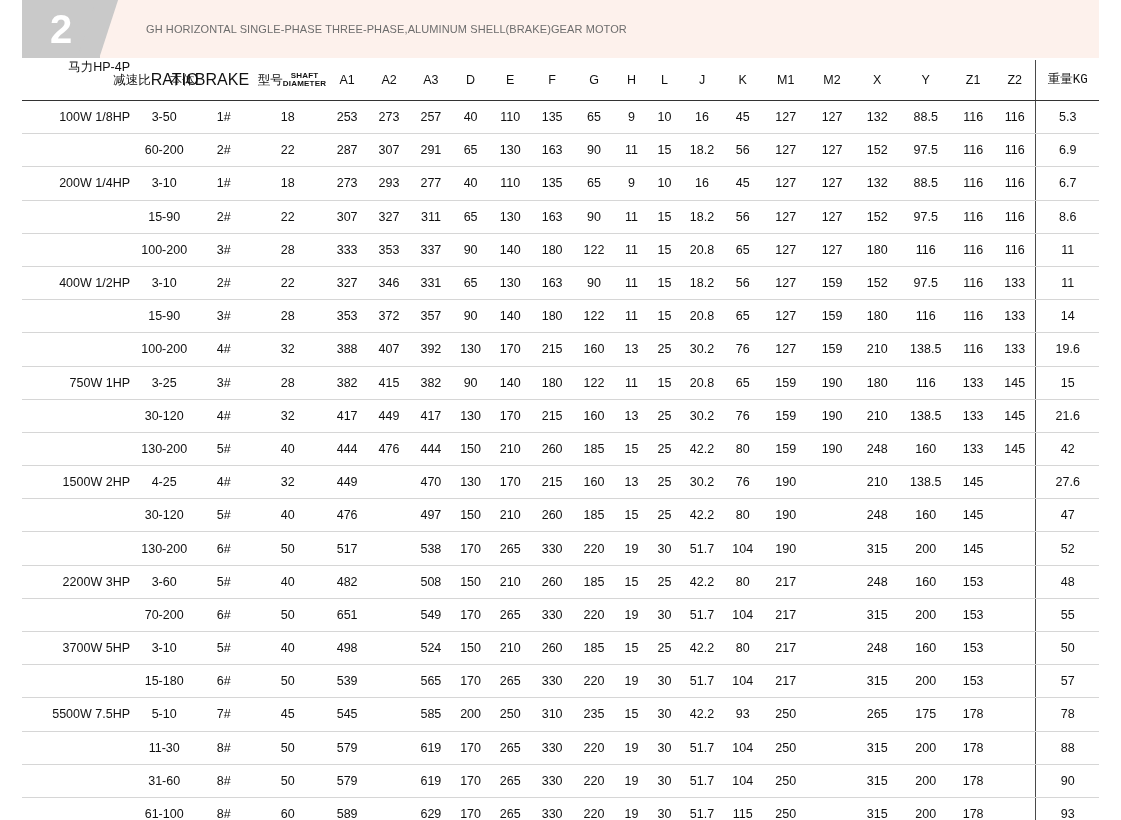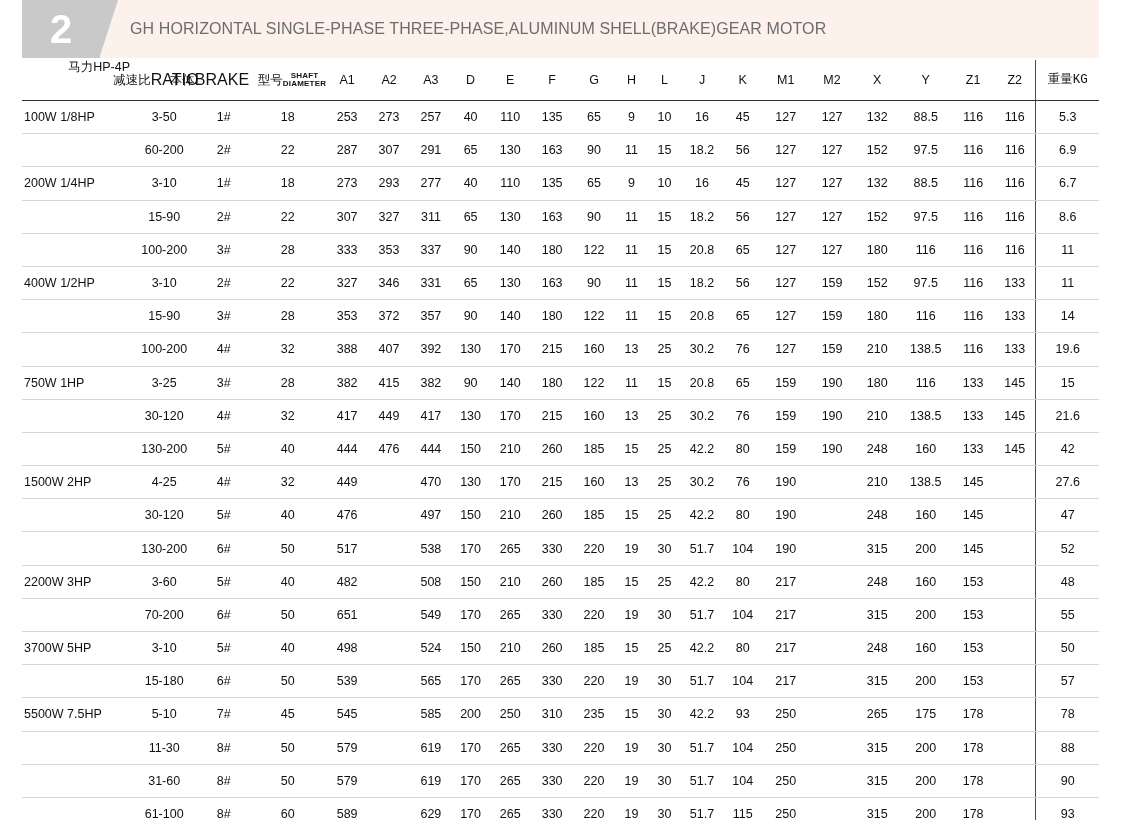--- a/index.html
+++ b/index.html
@@ -69,23 +69,24 @@
   }
   .banner-title {
     color: #e8442c;
     font-size: 17px;
     font-weight: bold;
     line-height: 22px;
     letter-spacing: 0.2px;
   }
   .banner-sub {
     color: #6d6d6d;
-    font-size: 16px;
+    font-size: 11px;
     line-height: 16px;
     letter-spacing: 0.1px;
+    margin-left: 16px;
   }
 
   
   table.spec {
     width: 1077px;
     border-collapse: collapse;
     table-layout: fixed;
     margin-top: 2px;
   }
   table.spec th, table.spec td {
@@ -118,21 +119,21 @@
 
   tbody td {
     height: 32.2px;
     border-bottom: 0.8px solid #d6d6d6;
   }
   tbody tr.group-start td {
     border-top: 1.4px solid #4a4a4a;
   }
   tbody tr.group-start td.cell-hp,
   tbody tr td.cell-hp {
-    text-align: left;
+    text-align: right;
     padding-left: 2px;
     font-size: 12.5px;
   }
   td.cell-ratio {
     text-align: left;
     padding-left: 4px;
   }
   td.cell-code {
     text-align: left;
     padding-left: 8px;

